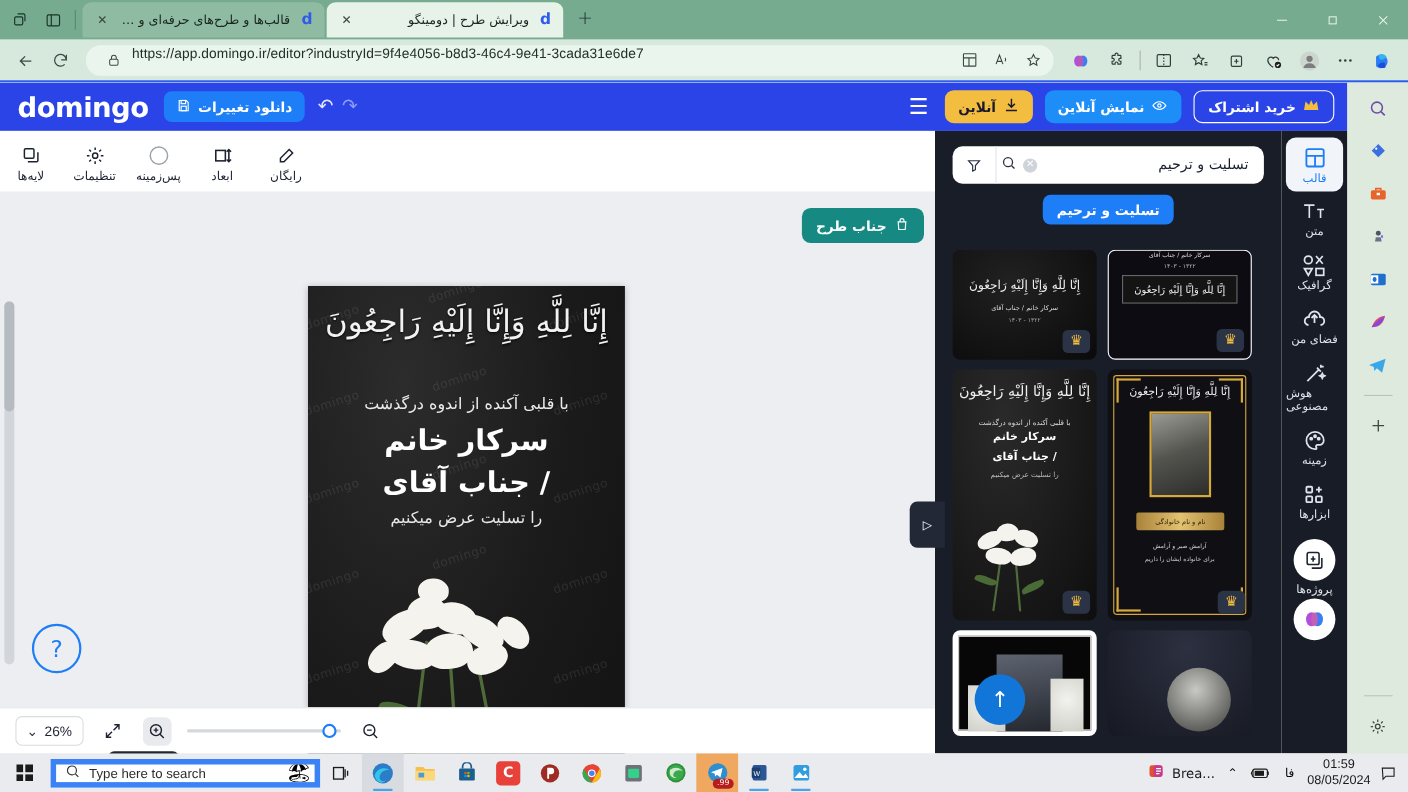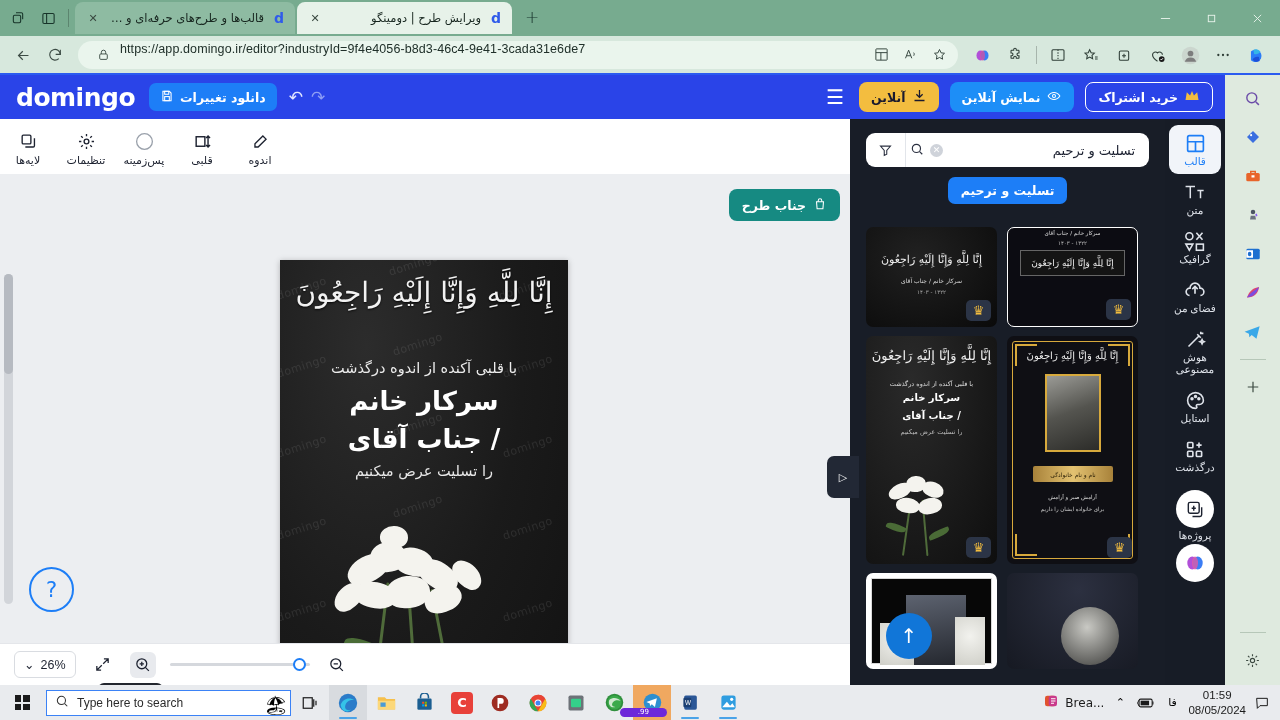--- a/index.html
+++ b/index.html
@@ -312,21 +312,21 @@
     background:#171c26; display:flex; flex-direction:column;
     align-items:center; padding-top:6px;
   }
   .rail-item {
     width:52px; padding:7px 0 6px 0; display:flex; flex-direction:column;
     align-items:center; gap:2px; border-radius:9px;
   }
   .rail-item.active { background:#f1f4f9; }
   .rail-icon { height:22px; display:flex; align-items:center; justify-content:center; color:#dfe3ea; }
   .rail-item.active .rail-icon { color:#1d7ef7; }
-  .rail-label { font-size:10.5px; color:#dfe3ea; direction:rtl; text-align:center; line-height:1.15;font-family:Liberation Serif, serif; }
+  .rail-label { font-size:10.5px; color:#dfe3ea; direction:rtl; text-align:left; line-height:1.15; }
   .rail-item.active .rail-label { color:#1d7ef7; }
   .rail-fab {
     width:38px; height:38px; border-radius:50%; background:#fff;
     display:flex; align-items:center; justify-content:center; margin-top:2px;
   }
 
   
   .edge-sidebar {
     position:absolute; left:1225px; top:75px; width:55px; height:610px;
     background:#dfeadf; display:flex; flex-direction:column; align-items:center;
@@ -339,42 +339,42 @@
   .taskbar {
     position:absolute; left:0; bottom:0; width:1280px; height:35px;
     background:#e9ebee; display:flex; align-items:center;
   }
   .start {
     width:44px; height:35px; display:flex; align-items:center; justify-content:center;
   }
   .win-logo { width:15px; height:15px; display:grid; grid-template-columns:1fr 1fr; grid-gap:2px; }
   .win-logo i { background:#1b1b1b; display:block; }
   .tb-search {
-    width:245px; height:26px; background:#fff; border:1px solid #3b82f6;
+    width:245px; height:26px; background:#fff; border:5px solid #3b82f6;
     display:flex; align-items:center; gap:8px; padding:0 8px; margin-left:2px;
     position:relative; overflow:hidden;
   }
   .tb-search-text { font-size:12px; color:#2b2b2b; font-family:"Liberation Sans",sans-serif; }
   .tb-icon {
     width:38px; height:35px; display:flex; align-items:center; justify-content:center;
     font-size:17px; position:relative;
   }
   .tb-icon.sel { background:#d8dbdf; }
   .tb-icon.running::after {
     content:""; position:absolute; bottom:1px; left:10px; width:18px; height:2.5px;
     background:#4aa3e8; border-radius:2px;
   }
   .tray { margin-left:auto; display:flex; align-items:center; gap:6px; padding-right:8px; }
   .tray-item { font-size:12px; color:#1b1b1b; display:flex; align-items:center; gap:5px; }
   .clock { font-size:11.5px; color:#1b1b1b; line-height:1.25; text-align:center; font-family:"Liberation Sans",sans-serif; }
   .notif { width:20px; height:20px; display:flex; align-items:center; justify-content:center; }
   .app-icon-sq { width:22px; height:22px; border-radius:4px; display:flex; align-items:center; justify-content:center; font-size:13px; font-weight:700; color:#fff; }
   .badge {
-    position:absolute; right:4px; bottom:3px; background:#6d28d9; color:#fff;
-    font-size:7px; border-radius:7px; padding:1px 18px; line-height:1;
+    position:absolute; right:4px; bottom:3px; background:#b91c1c; color:#fff;
+    font-size:7px; border-radius:7px; padding:1px 4px; line-height:1;
   }
 </style>
 </head>
 <body>
 
 <div class="browser">
 
   <div class="tabstrip">
     <div class="tabstrip-left">
       <div class="chrome-icon-btn">
@@ -577,30 +577,30 @@
     </div>
   </div>
 
   <div class="tool-rail">
     <div class="tool-item">
       <span class="ti-icon">
         <svg width="19" height="19" viewBox="0 0 24 24" fill="none" stroke="currentColor" stroke-width="1.7">
             <path d="M5 19h4l10-10-4-4L5 15z"></path>
           </svg>
       </span>
-      <span class="ti-label">اندوه</span>
+      <span class="ti-label">رایگان</span>
     </div>
     <div class="tool-item">
       <span class="ti-icon">
         <svg width="19" height="19" viewBox="0 0 24 24" fill="none" stroke="currentColor" stroke-width="1.8">
             <rect x="4" y="6" width="11" height="12"></rect>
             <path d="M19 5v14M16.5 7.5L19 5l2.5 2.5M16.5 16.5L19 19l2.5-2.5"></path>
           </svg>
       </span>
-      <span class="ti-label">قلبی</span>
+      <span class="ti-label">ابعاد</span>
     </div>
     <div class="tool-item">
       <span class="ti-icon">
         <svg width="21" height="21" viewBox="0 0 24 24" fill="none" stroke="#9aa1ab" stroke-width="1.5">
             <circle cx="12" cy="12" r="9"></circle>
           </svg>
       </span>
       <span class="ti-label">پس‌زمینه</span>
     </div>
     <div class="tool-item">
@@ -867,32 +867,32 @@
     </div>
     <div class="rail-item">
       <span class="rail-icon">
         <svg width="21" height="21" viewBox="0 0 24 24" fill="none" stroke="currentColor" stroke-width="1.8">
             <path d="M12 3a9 9 0 1 0 0 18c1.6 0 2-1.2 1.2-2.2-.8-1 .1-2.3 1.4-2.3h2A4.4 4.4 0 0 0 21 12 9 9 0 0 0 12 3z"></path>
             <circle cx="8" cy="10" r="1.1" fill="currentColor"></circle>
             <circle cx="12" cy="7.5" r="1.1" fill="currentColor"></circle>
             <circle cx="15.8" cy="10" r="1.1" fill="currentColor"></circle>
           </svg>
       </span>
-      <span class="rail-label">استایل</span>
+      <span class="rail-label">زمینه</span>
     </div>
     <div class="rail-item">
       <span class="rail-icon">
         <svg width="21" height="21" viewBox="0 0 24 24" fill="none" stroke="currentColor" stroke-width="1.9">
             <rect x="3" y="4" width="6" height="6" rx="1"></rect>
             <rect x="3" y="14" width="6" height="6" rx="1"></rect>
             <rect x="13" y="14" width="6" height="6" rx="1"></rect>
             <path d="M16 4v6M13 7h6"></path>
           </svg>
       </span>
-      <span class="rail-label">درگذشت</span>
+      <span class="rail-label">ابزارها</span>
     </div>
     <div class="rail-item" style="position:relative">
       <span class="rail-fab">
         <svg width="20" height="20" viewBox="0 0 24 24" fill="none" stroke="#1d2230" stroke-width="1.7">
             <rect x="4" y="4" width="13" height="13" rx="2"></rect>
             <path d="M9 21h9a2 2 0 0 0 2-2v-9"></path>
             <path d="M8 11h5M10.5 8v6"></path>
           </svg>
       </span>
       <span class="rail-label">پروژه‌ها</span>

